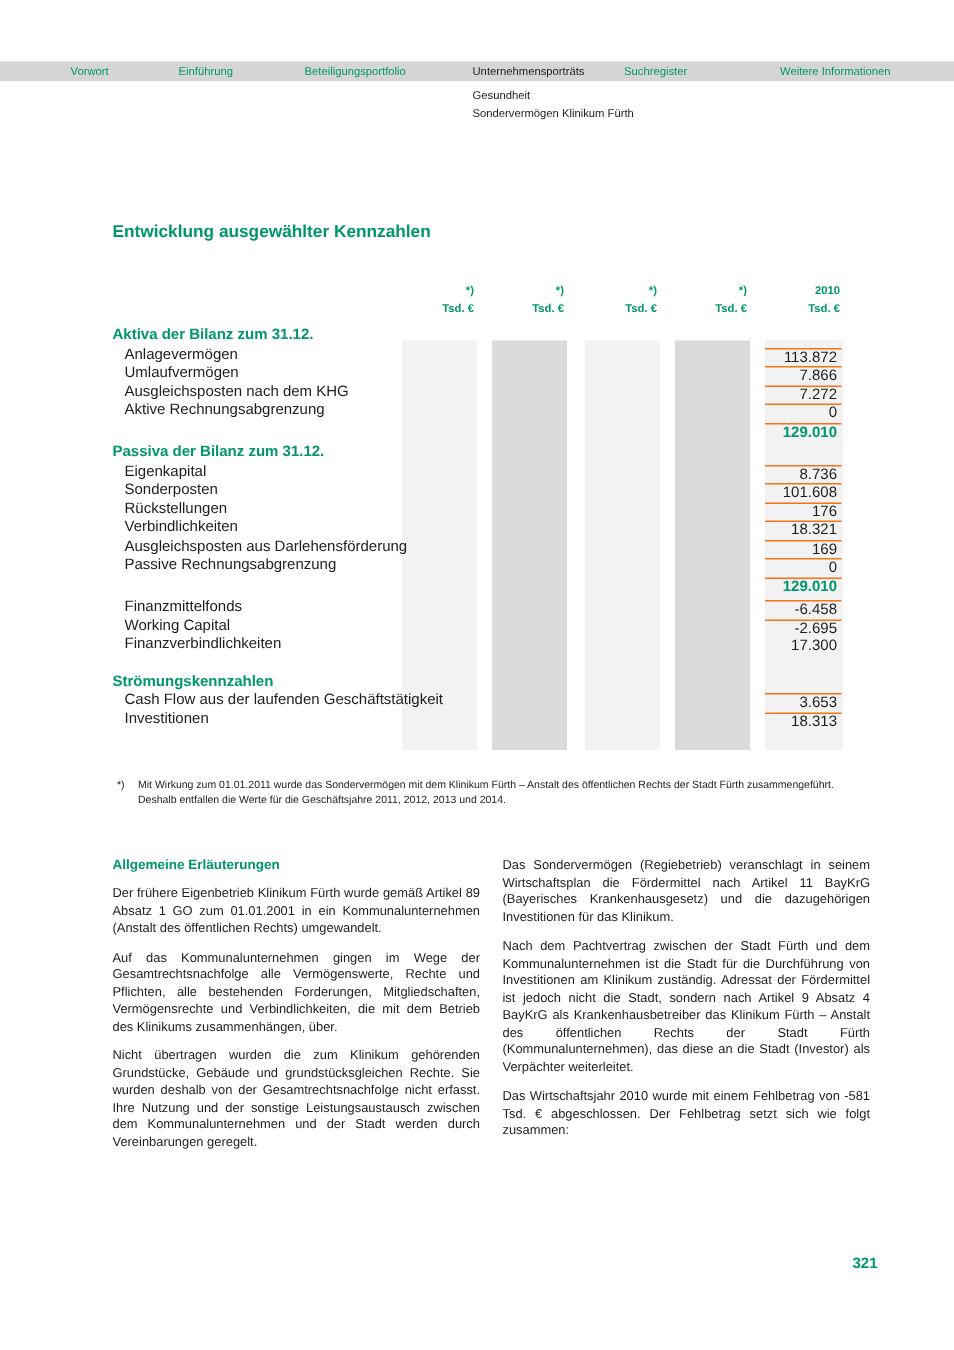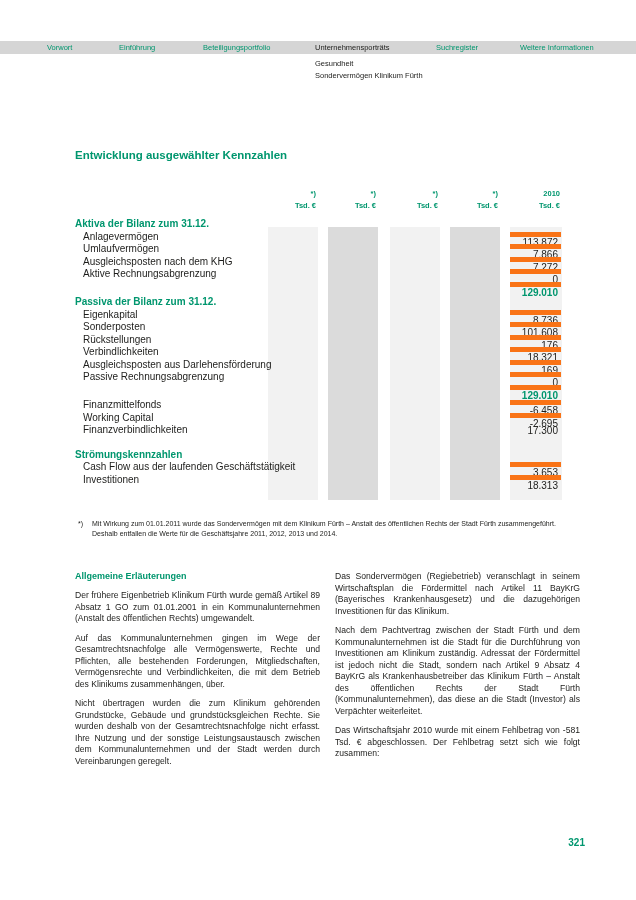--- a/index.html
+++ b/index.html
@@ -27,21 +27,21 @@
   .s5{left:435px;width:52px;}
   .col-head{position:absolute;top:2px;width:50px;text-align:right;font-size:7.5px;line-height:12px;font-weight:bold;color:#00966e;padding-right:2px;}
   .ch1{left:191px;}.ch2{left:251px;}.ch3{left:313px;}.ch4{left:373px;}.ch5{left:433px;width:52px;}
   .rows{position:absolute;left:0;top:32px;width:490px;}
   .t-section{margin-bottom:3px;}
   .t-section--gapped{margin-top:12px;}
   .t-row{position:relative;height:12.5px;line-height:12.5px;font-size:10px;}
   .t-row .lbl{display:inline-block;padding-left:8px;white-space:nowrap;}
   .t-row--head .lbl{padding-left:0;color:#00966e;font-weight:bold;}
   .val{position:absolute;left:435px;top:1px;width:48px;height:11px;line-height:11.5px;
-       text-align:right;border-top:5px solid #f97316;padding-right:3px;}
+       text-align:right;border-top:1px solid #f97316;padding-right:3px;}
   .t-row--total .val{color:#00966e;font-weight:bold;}
   
   .footnote{position:absolute;left:78px;top:519px;width:486px;font-size:7px;line-height:9.5px;display:flex;}
   .footnote .fn-marker{flex:0 0 14px;}
   .footnote .fn-text{flex:1;}
   
   .columns{position:absolute;left:75px;top:571px;width:505px;display:flex;}
   .col{width:245px;}
   .col--left{margin-right:15px;}
   .col h3{margin:0 0 9px 0;font-size:9px;color:#00966e;font-weight:bold;}
@@ -51,21 +51,21 @@
   .page-number{position:absolute;left:540px;top:837px;width:45px;text-align:right;font-size:10px;font-weight:bold;color:#00966e;}
 </style>
 </head>
 <body>
 
 <div class="navbar">
   <span class="nav-item" style="left:47px">Vorwort</span>
   <span class="nav-item" style="left:119px">Einführung</span>
   <span class="nav-item" style="left:203px">Beteiligungsportfolio</span>
   <span class="nav-item nav-item--active" style="left:315px">Unternehmensporträts</span>
-  <span class="nav-item" style="left:436px">Suchregister</span>
+  <span class="nav-item" style="left:416px">Suchregister</span>
   <span class="nav-item" style="left:520px">Weitere Informationen</span>
 </div>
 
 <div class="breadcrumb">
   <div>Gesundheit</div>
   <div>Sondervermögen Klinikum Fürth</div>
 </div>
 
 <div class="page-title">Entwicklung ausgewählter Kennzahlen</div>
 

